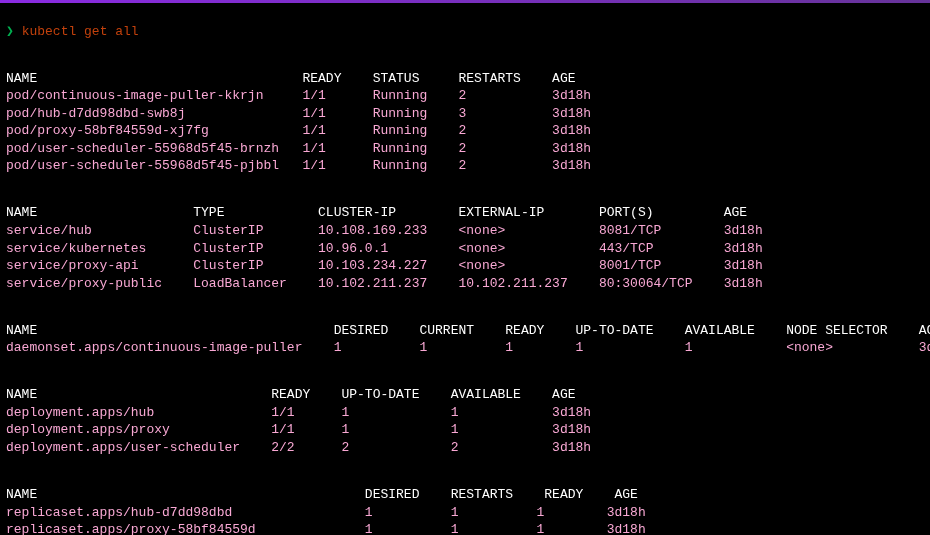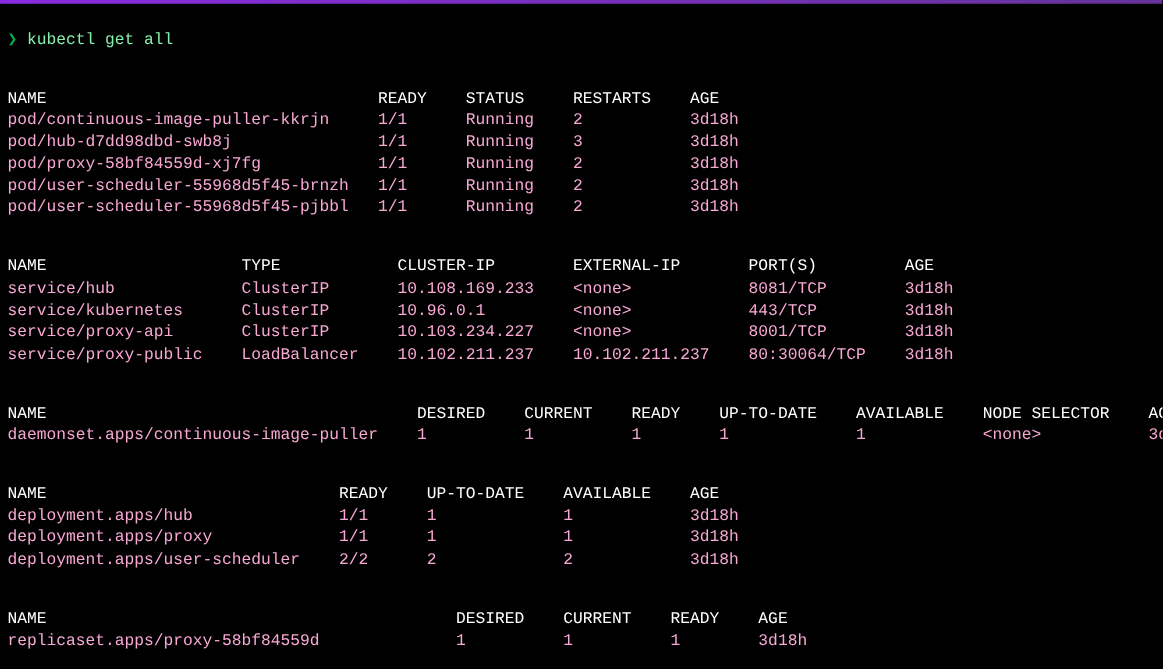--- a/index.html
+++ b/index.html
@@ -16,32 +16,32 @@
   }
   .topbar {
     height: 3px;
     background: linear-gradient(to right, #8a2be2, #663399);
   }
   .terminal {
     padding: 2px 6px;
     white-space: pre;
   }
   .prompt-caret { color: #00b050; }
-  .cmd { color: #86efac; }
+  .cmd { color: #c2410c; }
   .hdr { color: #ffffff; }
   .val { color: #f9a8d4; }
   .section { margin-top: 12px; }
   .section:first-of-type { margin-top: 0; }
 </style>
 </head>
 <body>
 
 <div class="topbar"></div>
 
 <div class="terminal">
 <div><span class="prompt-caret">❯</span> <span class="cmd">kubectl get all</span></div>
 <div class="section" id="pods"><div class="hdr">NAME                                  READY    STATUS     RESTARTS    AGE</div><div class="val">pod/continuous-image-puller-kkrjn     1/1      Running    2           3d18h</div><div class="val">pod/hub-d7dd98dbd-swb8j               1/1      Running    3           3d18h</div><div class="val">pod/proxy-58bf84559d-xj7fg            1/1      Running    2           3d18h</div><div class="val">pod/user-scheduler-55968d5f45-brnzh   1/1      Running    2           3d18h</div><div class="val">pod/user-scheduler-55968d5f45-pjbbl   1/1      Running    2           3d18h</div></div>
 <div class="section" id="services"><div class="hdr">NAME                    TYPE            CLUSTER-IP        EXTERNAL-IP       PORT(S)         AGE</div><div class="val">service/hub             ClusterIP       10.108.169.233    &lt;none&gt;            8081/TCP        3d18h</div><div class="val">service/kubernetes      ClusterIP       10.96.0.1         &lt;none&gt;            443/TCP         3d18h</div><div class="val">service/proxy-api       ClusterIP       10.103.234.227    &lt;none&gt;            8001/TCP        3d18h</div><div class="val">service/proxy-public    LoadBalancer    10.102.211.237    10.102.211.237    80:30064/TCP    3d18h</div></div>
 <div class="section" id="daemonsets"><div class="hdr">NAME                                      DESIRED    CURRENT    READY    UP-TO-DATE    AVAILABLE    NODE SELECTOR    AGE</div><div class="val">daemonset.apps/continuous-image-puller    1          1          1        1             1            &lt;none&gt;           3d18h</div></div>
 <div class="section" id="deployments"><div class="hdr">NAME                              READY    UP-TO-DATE    AVAILABLE    AGE</div><div class="val">deployment.apps/hub               1/1      1             1            3d18h</div><div class="val">deployment.apps/proxy             1/1      1             1            3d18h</div><div class="val">deployment.apps/user-scheduler    2/2      2             2            3d18h</div></div>
-<div class="section" id="replicasets"><div class="hdr">NAME                                          DESIRED    CURRENT    READY    AGE</div><div class="val">replicaset.apps/proxy-58bf84559d              1          1          1        3d18h</div></div>
+<div class="section" id="replicasets"><div class="hdr">NAME                                          DESIRED    RESTARTS    READY    AGE</div><div class="val">replicaset.apps/hub-d7dd98dbd                 1          1          1        3d18h</div><div class="val">replicaset.apps/proxy-58bf84559d              1          1          1        3d18h</div></div>
 
 </div>
 
 </body></html>

